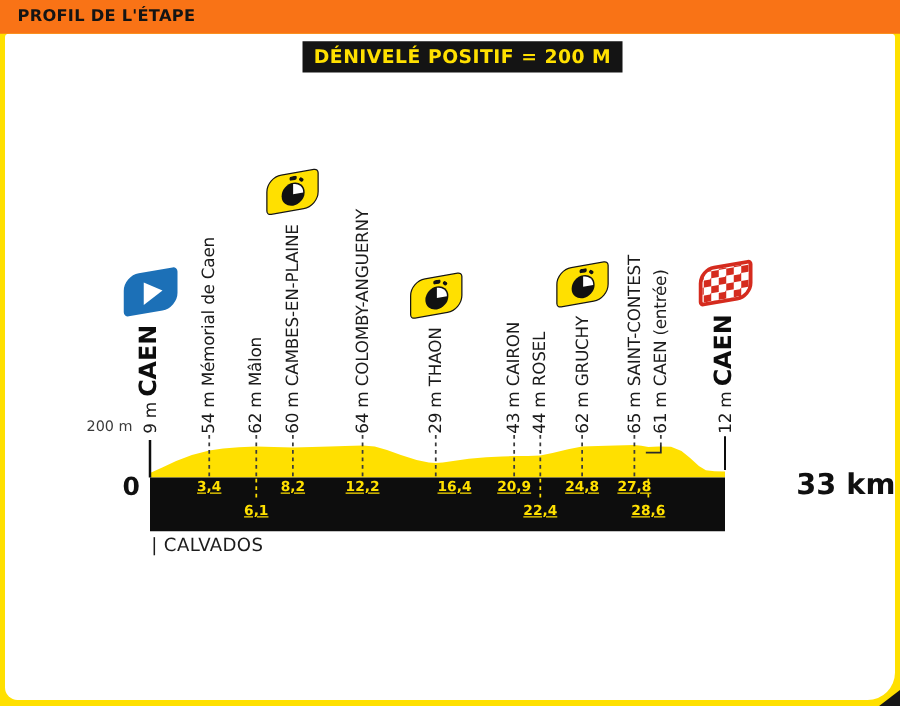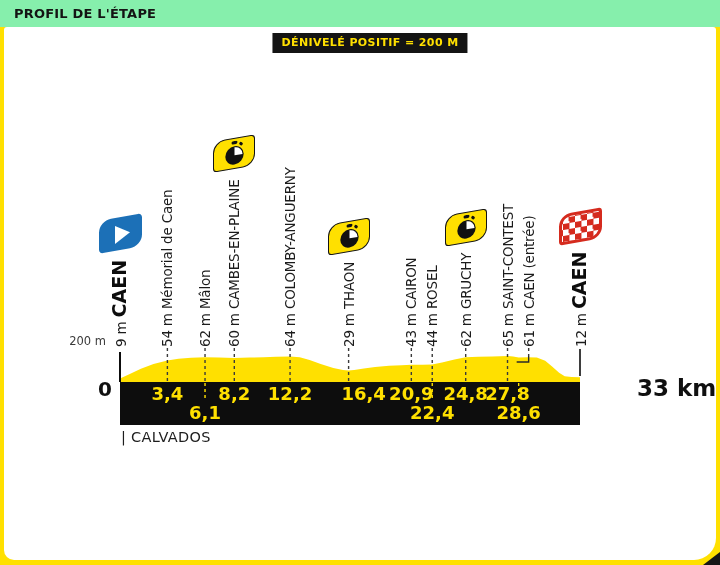--- a/index.html
+++ b/index.html
@@ -1,31 +1,31 @@
 <!DOCTYPE html>
 <html><head>
 <meta charset="utf-8">
 <style>
   html,body{margin:0;padding:0;}
   .stage{
     position:relative;width:720px;height:565px;background:#FFE000;
     font-family:"DejaVu Sans","Liberation Sans",sans-serif;overflow:hidden;
   }
-  .topbar{position:absolute;left:0;top:0;width:100%;height:27px;background:#86efac;}
+  .topbar{position:absolute;left:0;top:0;width:100%;height:27px;background:#f97316;}
   .topbar .title{position:absolute;left:14px;top:6px;font-size:13px;font-weight:800;color:#141414;letter-spacing:.2px;}
   .card{position:absolute;left:4px;right:4px;top:27px;bottom:5px;background:#ffffff;border-radius:3px 3px 22px 10px;}
   .banner{position:absolute;left:370px;top:33px;transform:translateX(-50%);background:#141414;color:#FFE000;
-    font-size:11px;font-weight:800;padding:3px 9px 4px;letter-spacing:.4px;white-space:nowrap;}
+    font-size:15px;font-weight:800;padding:3px 9px 4px;letter-spacing:.4px;white-space:nowrap;}
   #chart-svg{position:absolute;left:0;top:0;}
   #annotations-layer{position:absolute;left:0;top:0;width:720px;height:565px;}
   .wp-label{position:absolute;white-space:nowrap;transform-origin:0 100%;transform:rotate(-90deg);
     font-size:13.5px;color:#1b1b1b;line-height:16px;letter-spacing:-.2px;}
   .wp-label.bold{line-height:20px;}
   .wp-label.bold .name{font-weight:800;font-size:19px;letter-spacing:0;color:#0d0d0d;}
-  .dist-label{position:absolute;transform:translateX(-50%);color:#FFE000;font-weight:800;font-size:18px;}
+  .dist-label{position:absolute;transform:translateX(-50%);color:#FFE000;font-weight:800;font-size:11px;text-decoration:underline;}
   .scale-label{position:absolute;left:62px;top:334px;width:44px;text-align:right;font-size:11.5px;color:#3a3a3a;}
   .zero-label{position:absolute;left:84px;top:377px;width:28px;text-align:right;font-size:20px;font-weight:800;color:#101010;}
   .end-label{position:absolute;left:637px;top:375px;font-size:23px;font-weight:800;color:#101010;}
   .region-label{position:absolute;left:121px;top:429px;font-size:14.5px;color:#1d1d1d;letter-spacing:.3px;}
   .flag{position:absolute;box-sizing:border-box;transform:skewY(-10deg);display:flex;align-items:center;justify-content:center;}
   .flag-start{background:#1C70B7;border-radius:12px 4px 12px 4px;}
   .flag-finish{border:3px solid #D52B1E;border-radius:12px 4px 12px 4px;
     background:repeating-conic-gradient(#D52B1E 0% 25%, #ffffff 0% 50%);background-size:12px 12px;background-position:1px 1px;}
   .flag-bonus{background:#FFE000;border:1.6px solid #141414;border-radius:12px 4px 12px 4px;}
   .play-tri{width:0;height:0;border-left:15px solid #fff;border-top:9px solid transparent;border-bottom:9px solid transparent;margin-left:3px;}

